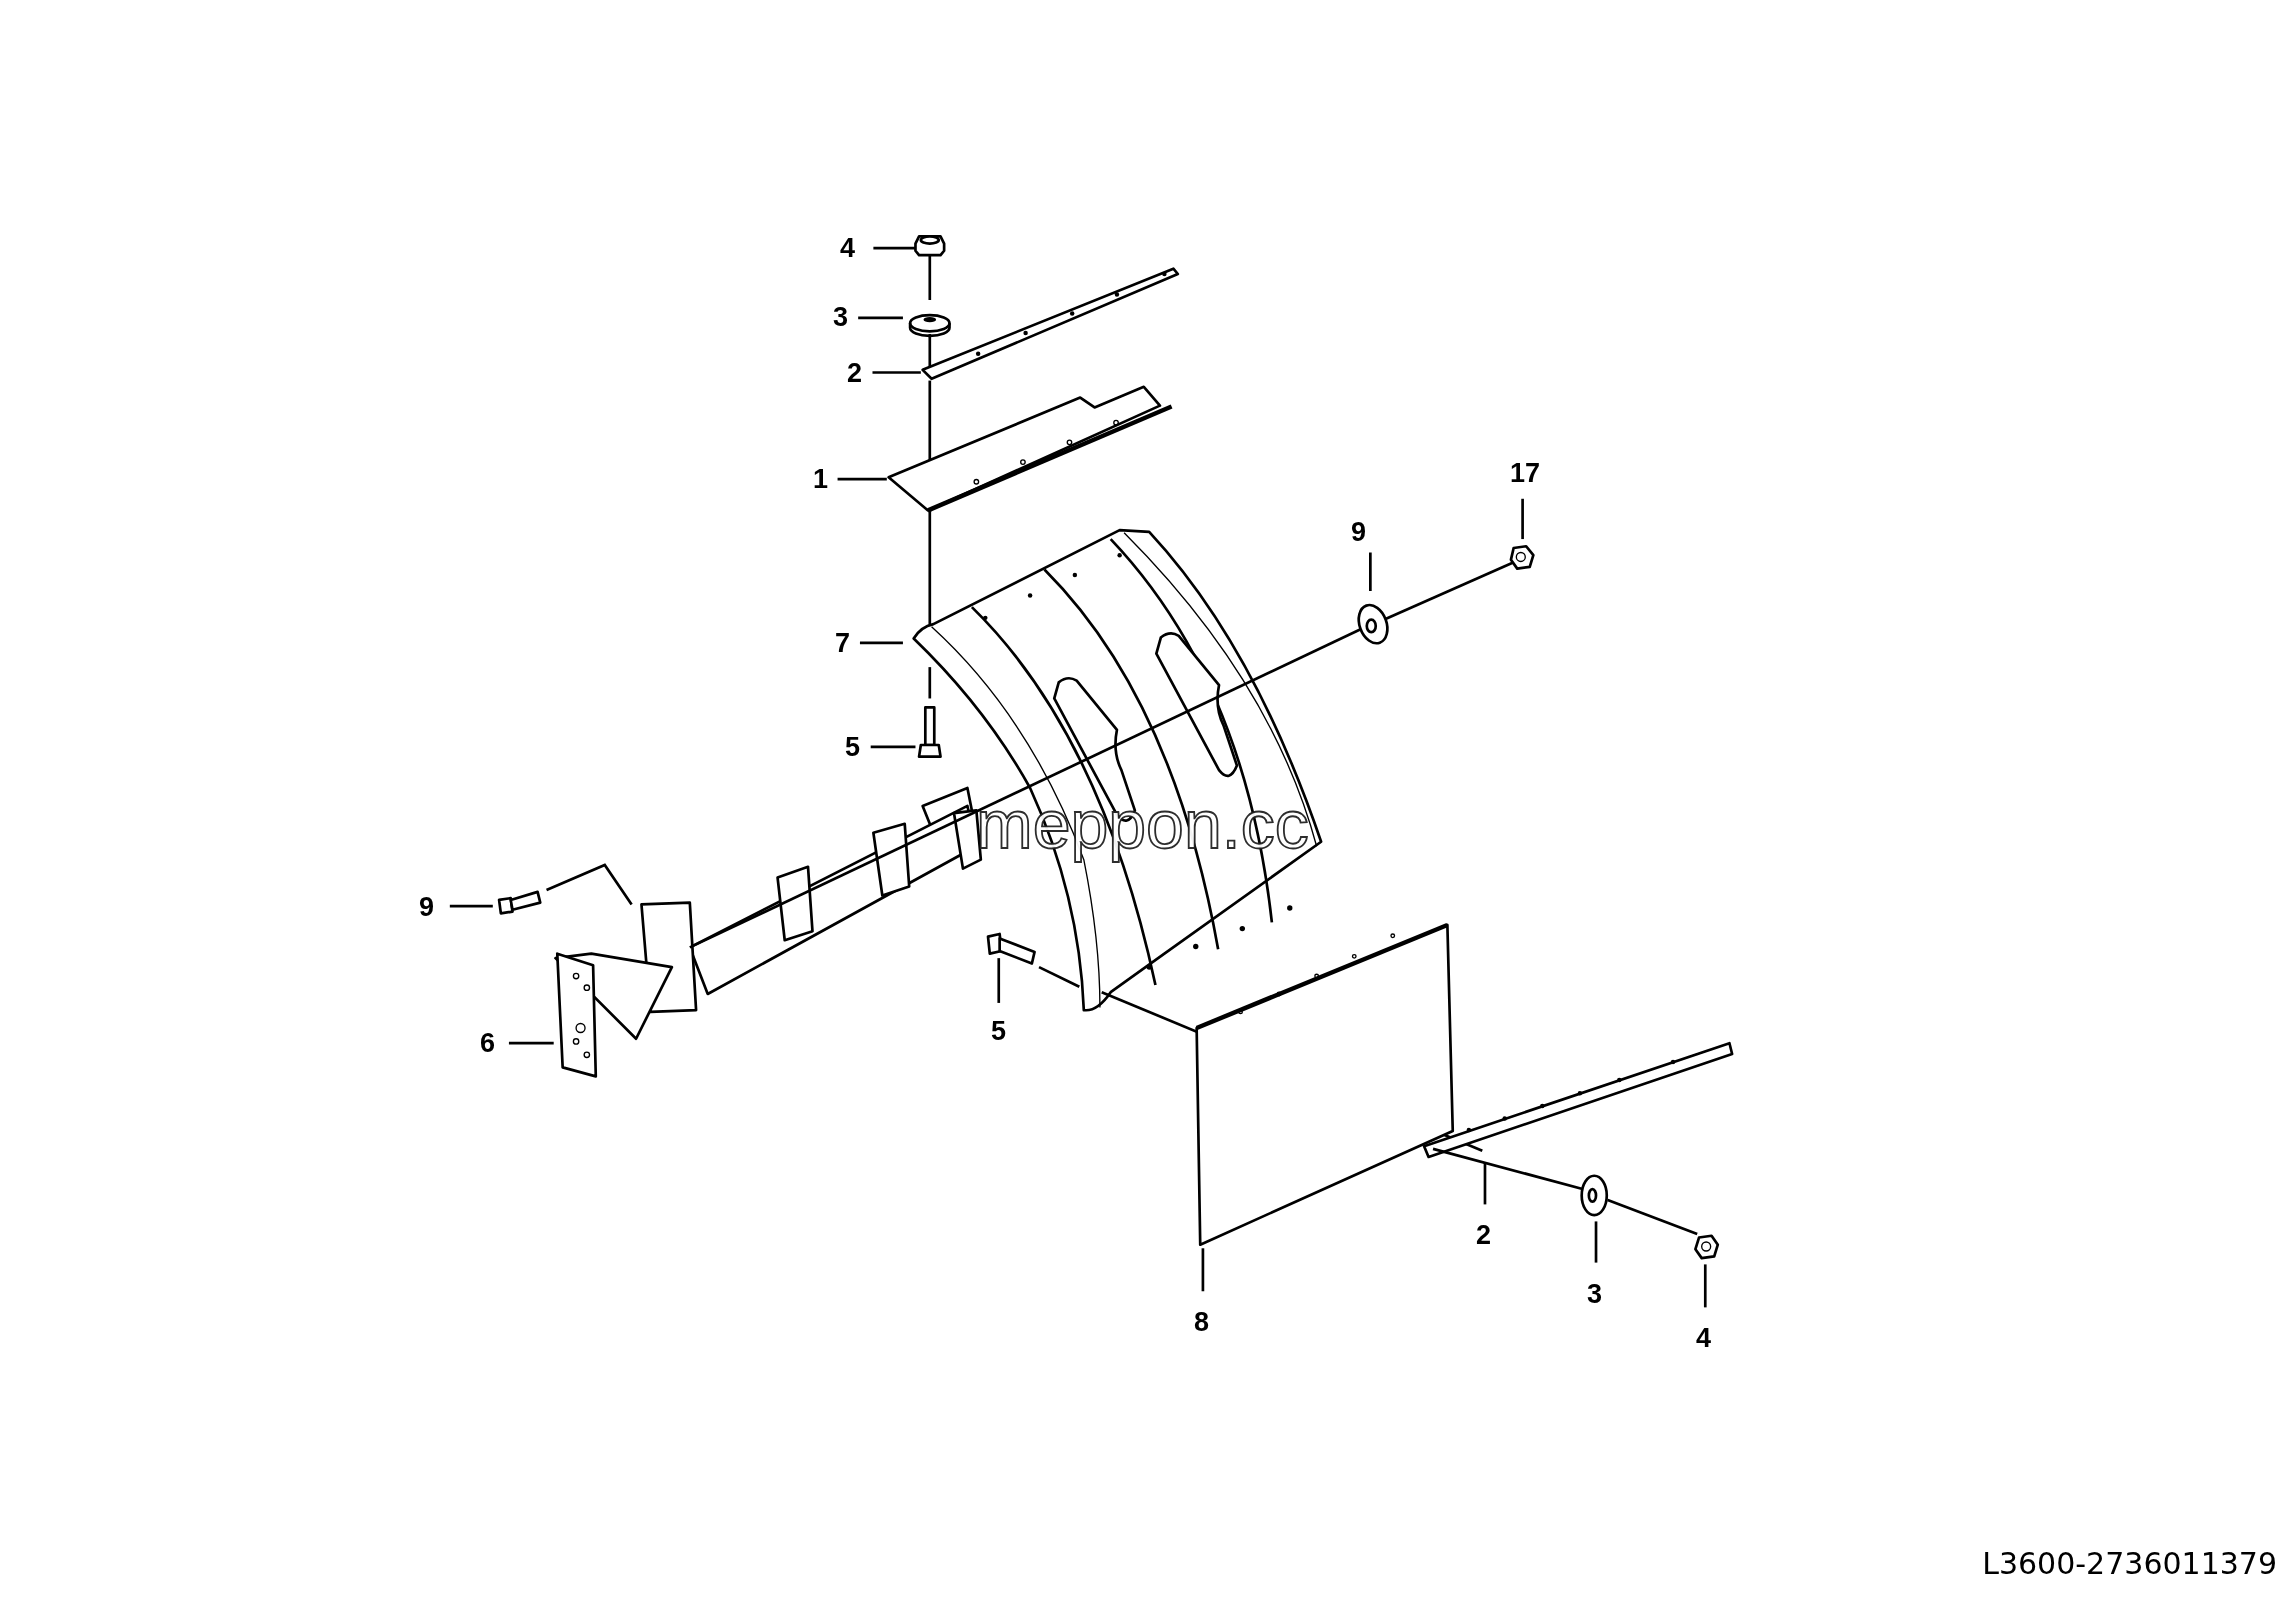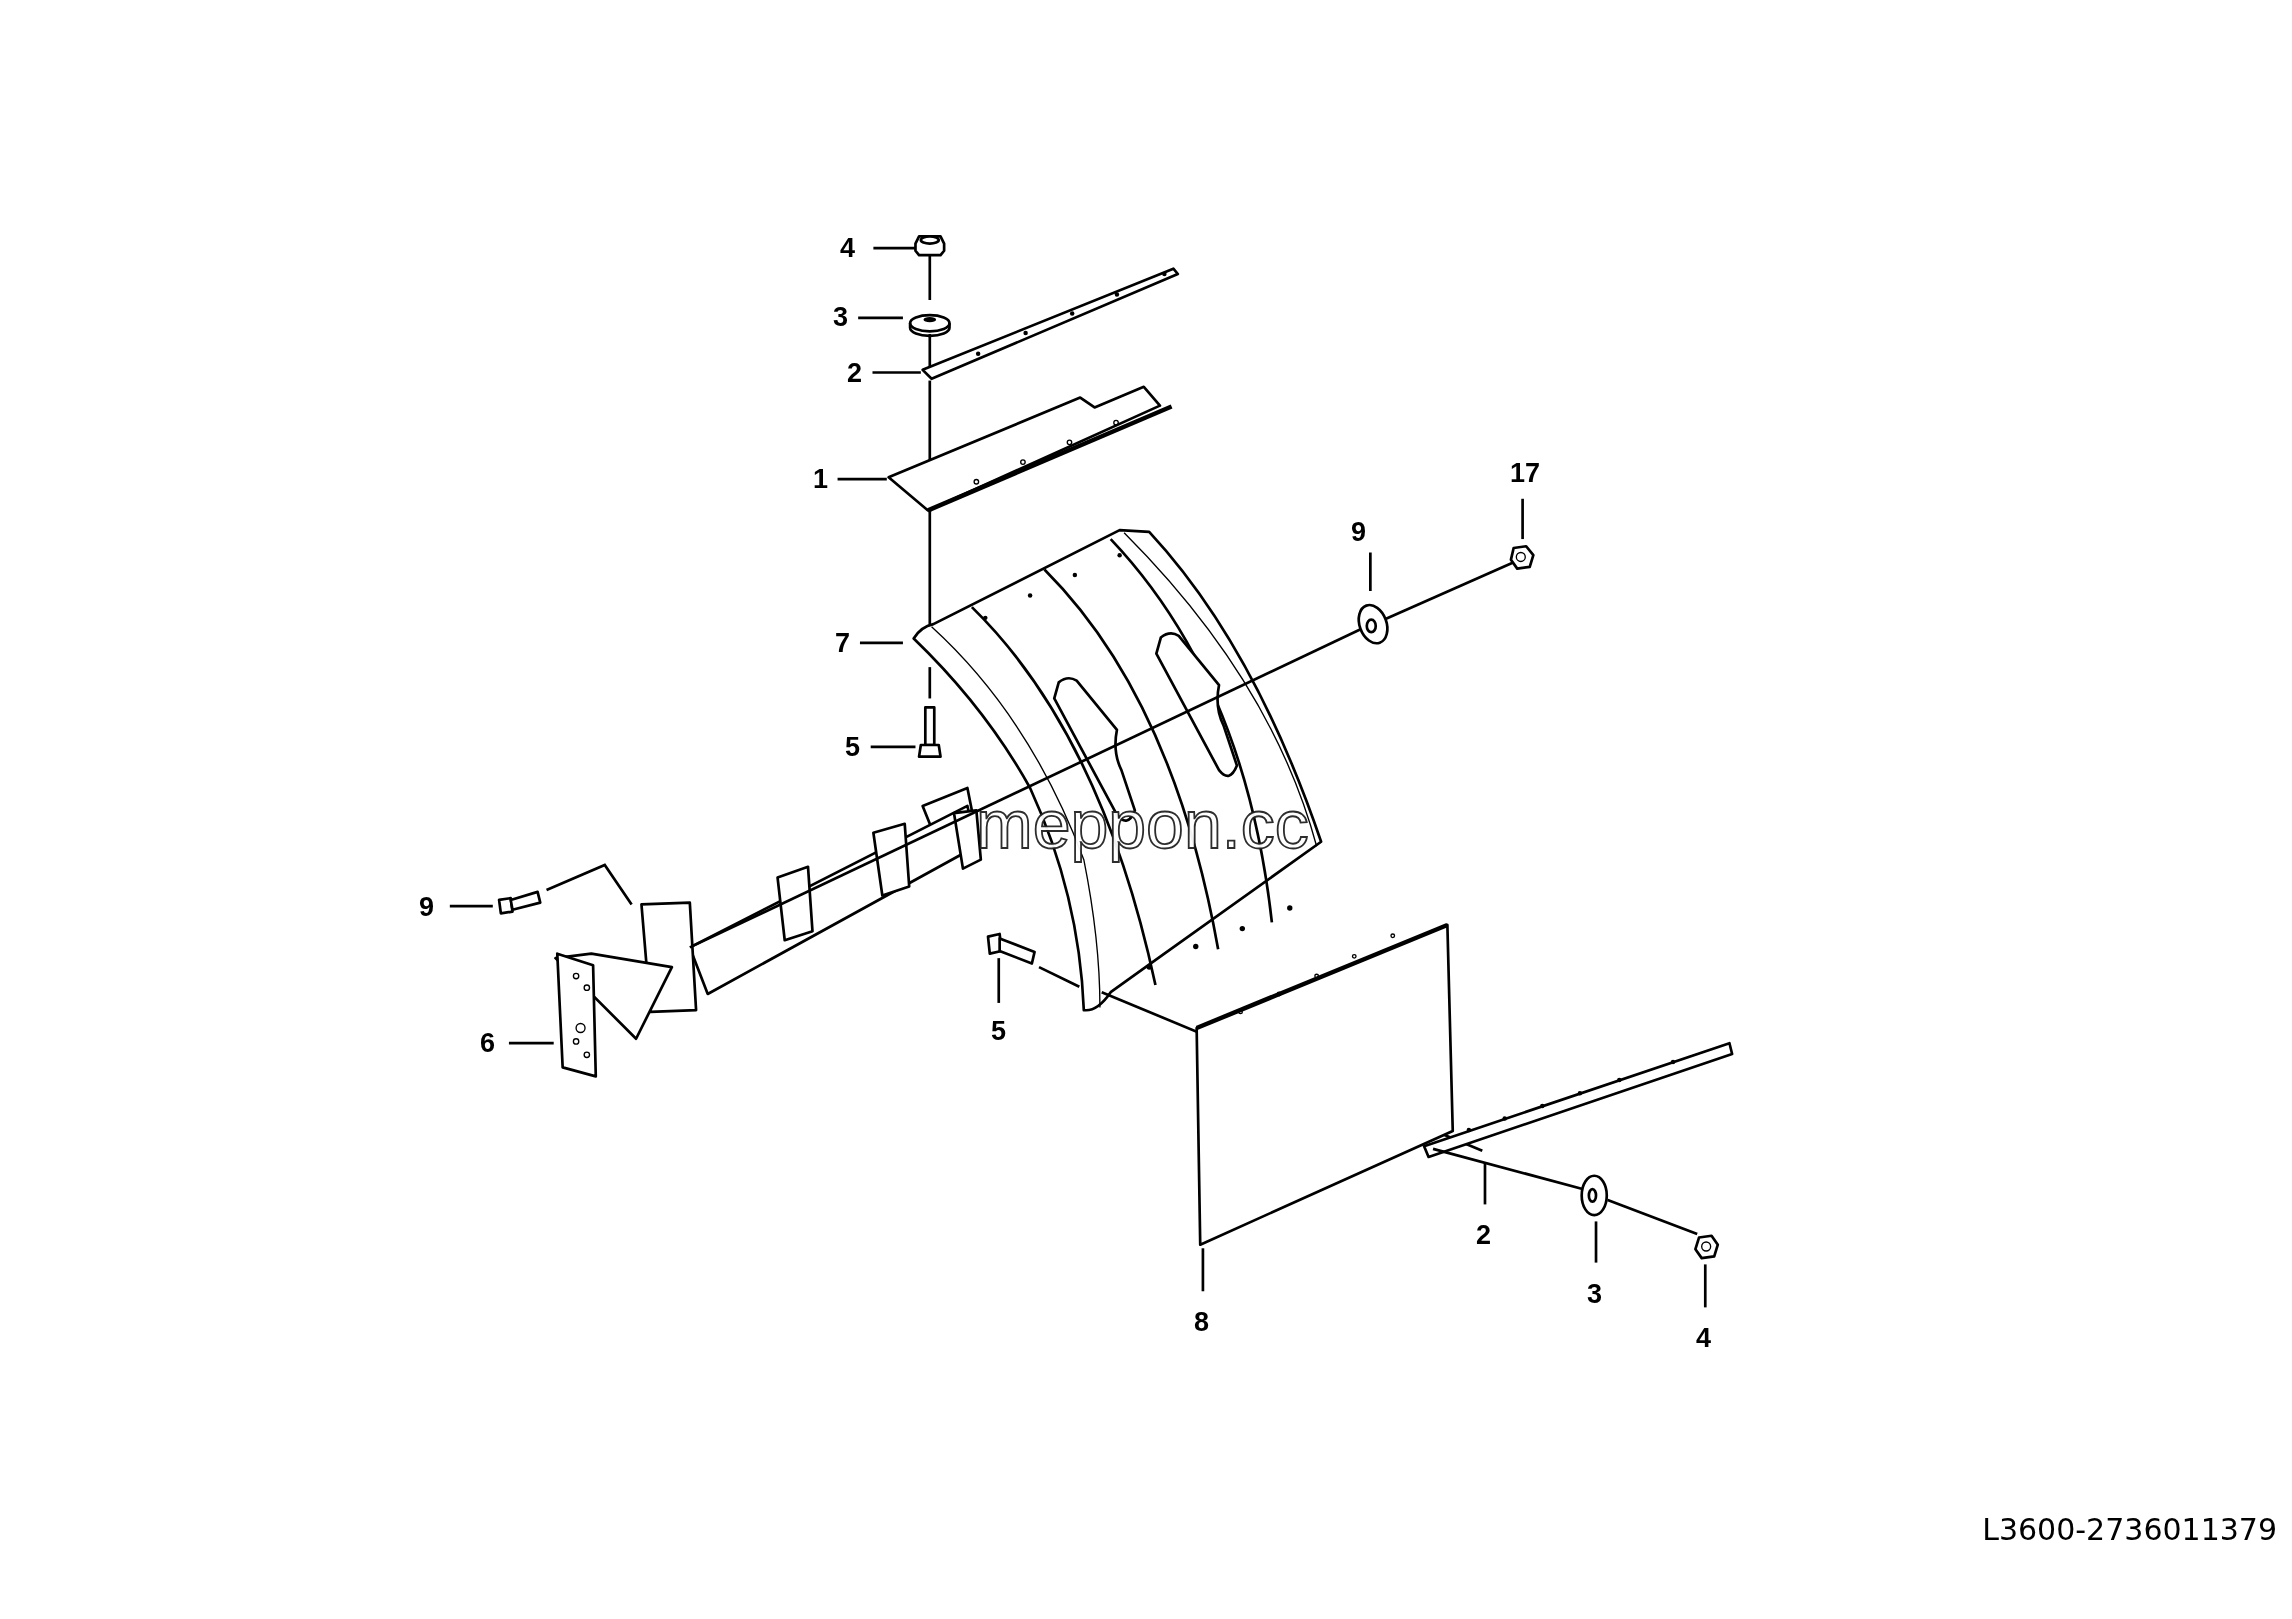--- a/index.html
+++ b/index.html
@@ -1,19 +1,19 @@
 <!DOCTYPE html>
 <html style="font-size:14.3px"><head>
 <meta charset="utf-8">
 <style>
   html,body{margin:0;padding:0;background:#ffffff;}
   body{width:2293px;height:1619px;position:relative;overflow:hidden;font-family:"Liberation Sans",sans-serif;}
   #stage{position:absolute;left:0;top:0;width:2293px;height:1619px;}
   .callout{position:absolute;font-family:"Liberation Sans",sans-serif;font-weight:bold;font-size:27px;color:#000;line-height:1;}
-  .docid{position:absolute;right:16px;top:1512px;font-family:"DejaVu Sans",sans-serif;font-size:30px;color:#000;}
+  .docid{position:absolute;right:16px;top:1546px;font-family:"DejaVu Sans",sans-serif;font-size:30px;color:#000;}
   .wm1{position:absolute;left:936px;top:786px;font-family:"Liberation Sans",sans-serif;font-size:36px;color:#1f6fc4;letter-spacing:0px;white-space:nowrap;}
   .wm2{position:absolute;left:976px;top:785px;font-family:"Liberation Sans",sans-serif;font-size:68px;color:#fff;-webkit-text-stroke:1.8px #222;white-space:nowrap;opacity:0.95;}
   svg .p{fill:#fff;stroke:#000;stroke-width:3;stroke-linejoin:round;}
   svg .l{fill:none;stroke:#000;stroke-width:3;}
   svg .t{fill:none;stroke:#000;stroke-width:1.5;}
   svg .h{fill:#000;}
 </style>
 </head>
 <body>
 

